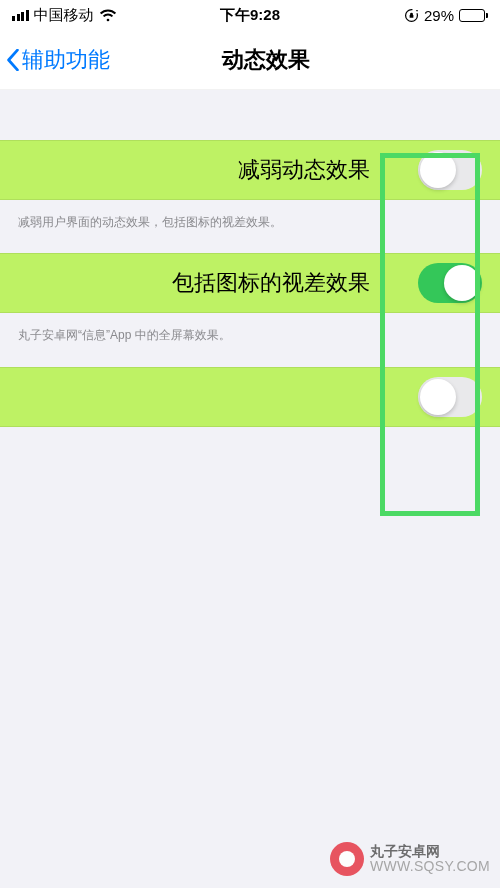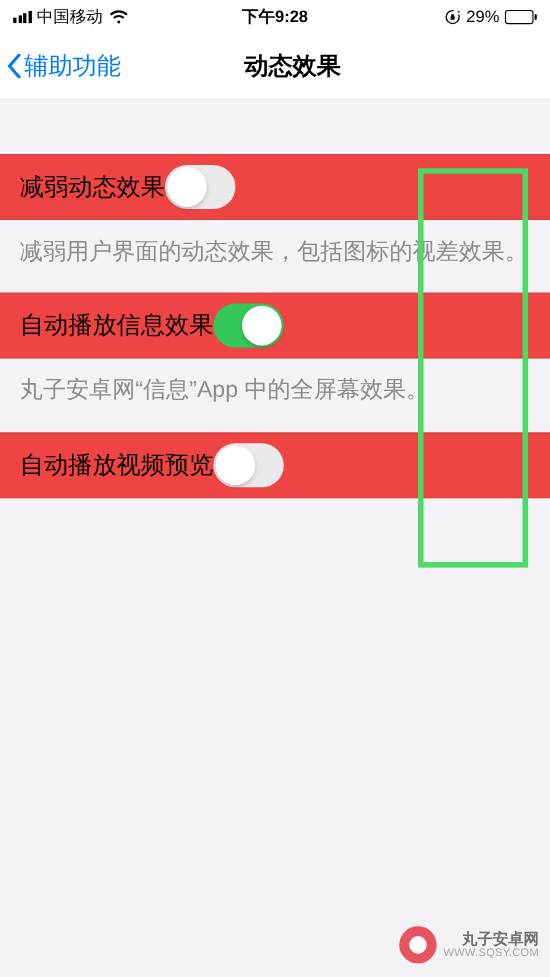--- a/index.html
+++ b/index.html
@@ -16,39 +16,39 @@
     .batt-body { width:26px; height:13px; border:1.5px solid #000; border-radius:3px; padding:1px; }
     .batt-fill { width:100%; height:100%; background:#000; border-radius:1px; }
     .batt-tip { width:2px; height:5px; background:#000; border-radius:0 1px 1px 0; }
 
     .nav { height:60px; background:#fff; display:flex; align-items:center; position:relative; border-bottom:1px solid rgba(0,0,0,.05); }
     .nav-back { display:flex; align-items:center; gap:2px; color:#007aff; font-size:22px; padding-left:6px; cursor:pointer; }
     .chevron { width:14px; height:22px; }
     .nav-title { position:absolute; left:50%; transform:translateX(-50%); font-size:22px; font-weight:600; color:#000;margin-left:16px; }
 
     .spacer { height:50px; }
-    .row { background:#ef4444; display:flex; align-items:center; justify-content:flex-start; padding:0 18px; min-height:60px; border-bottom:1px solid rgba(0,0,0,.08); }
+    .row { background:#bef264; display:flex; align-items:center; justify-content:flex-end; padding:0 18px; min-height:60px; border-bottom:1px solid rgba(0,0,0,.08);gap:48px; }
     .row.first { border-top:1px solid rgba(0,0,0,.08); }
     .row-label { font-size:22px; color:#000; }
-    .desc { padding:14px 18px 22px; font-size:21px; color:#8a8a8e; line-height:1.45; }
+    .desc { padding:14px 18px 22px; font-size:12px; color:#8a8a8e; line-height:1.45; }
 
     .switch { width:64px; height:40px; border-radius:20px; position:relative; cursor:pointer; transition:.2s; }
     .switch.off { background:#e9e9eb; }
     .switch.on { background:#34c759; }
     .knob { position:absolute; top:2px; width:36px; height:36px; border-radius:50%; background:#fff; box-shadow:0 2px 4px rgba(0,0,0,.2); transition:.2s; }
     .switch.off .knob { left:2px; }
     .switch.on .knob { left:26px; }
 
     .highlight-box { position:absolute; border:5px solid #4cd964; pointer-events:none; top:153px; left:380px; width:100px; height:363px; }
     .watermark { position:absolute; right:10px; bottom:12px; display:flex; align-items:center; gap:6px; opacity:.85; }
     .wm-circle { width:34px; height:34px; border-radius:50%; background:#e63946; display:flex; align-items:center; justify-content:center; }
     .wm-pill { width:16px; height:16px; border-radius:50%; background:#fff; }
     .wm-text { display:flex; flex-direction:column; line-height:1.1; }
-    .wm-text span:first-child { font-size:14px; color:#555; font-weight:600;text-align:right; }
-    .wm-text span:last-child { font-size:10px; color:#999; letter-spacing:.3px; }
+    .wm-text span:first-child { font-size:14px; color:#555; font-weight:600; }
+    .wm-text span:last-child { font-size:14px; color:#999; letter-spacing:.3px; }
   </style>
 </head>
 <body>
 
 <div class="status-bar">
   <div class="sb-left">
     <span class="signal">
         <i></i>
         <i></i>
         <i></i>
@@ -88,29 +88,28 @@
 
 <div class="row first">
   <span class="row-label">减弱动态效果</span>
   <div class="switch off">
       <div class="knob"></div>
     </div>
 </div>
 <div class="desc">减弱用户界面的动态效果，包括图标的视差效果。</div>
 
 <div class="row first">
-  <span class="row-label">自动播放信息效果</span>
+  <span class="row-label">包括图标的视差效果</span>
   <div class="switch on">
       <div class="knob"></div>
     </div>
 </div>
 <div class="desc">丸子安卓网“信息”App 中的全屏幕效果。</div>
 
 <div class="row first">
-  <span class="row-label">自动播放视频预览</span>
   <div class="switch off">
       <div class="knob"></div>
     </div>
 </div>
 
 <div class="highlight-box"></div>
 
 <div class="watermark">
   <div class="wm-circle">
       <div class="wm-pill"></div>

